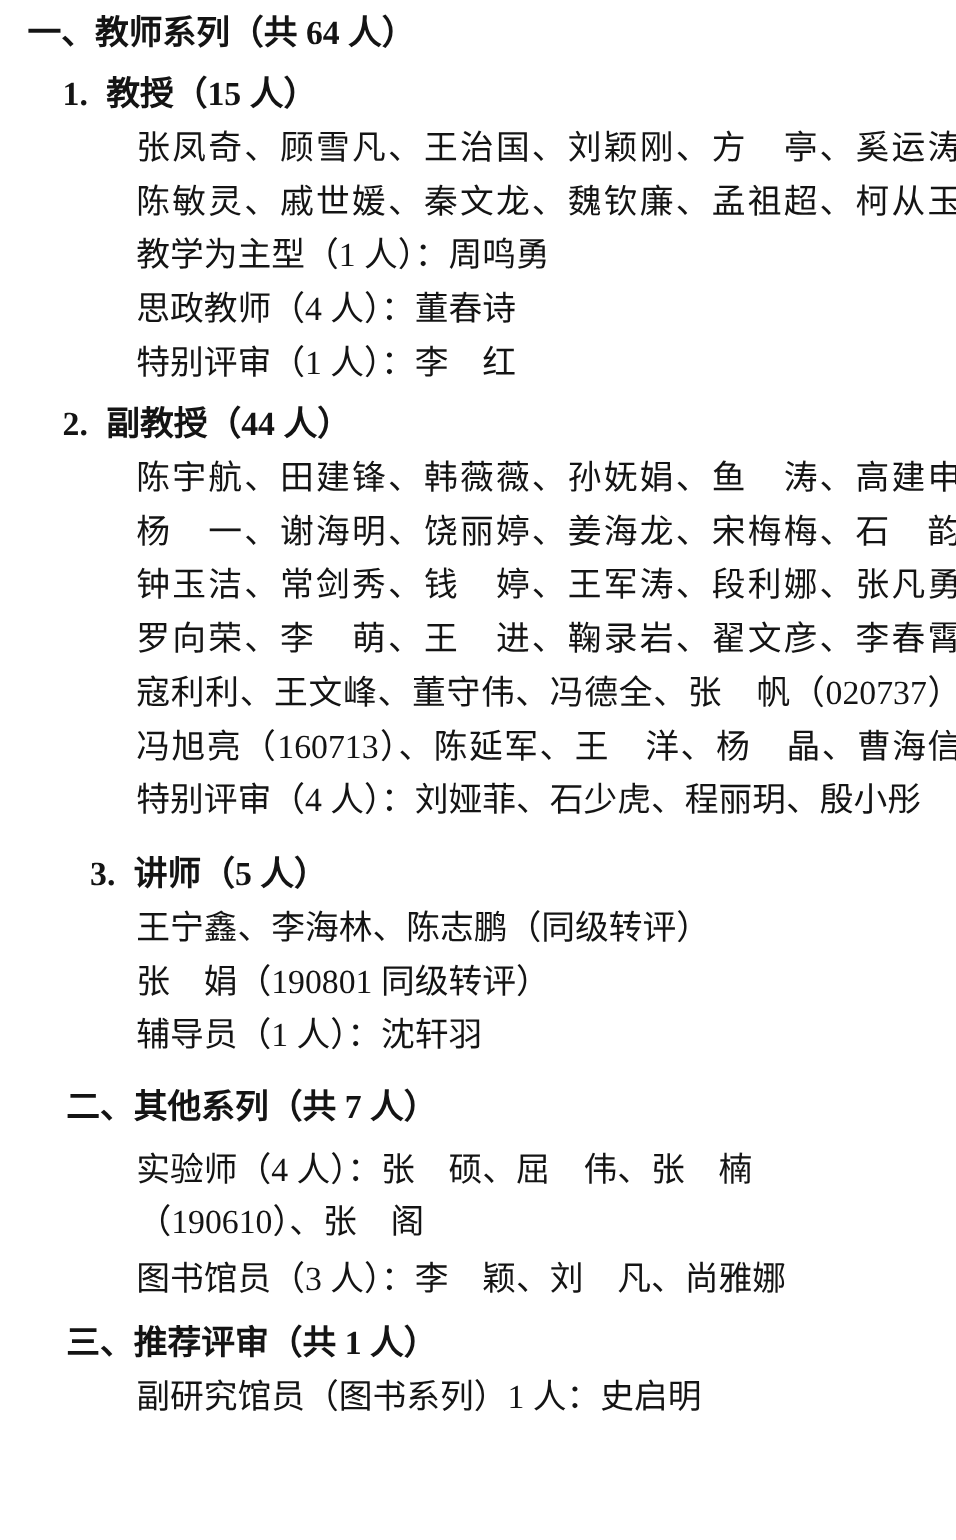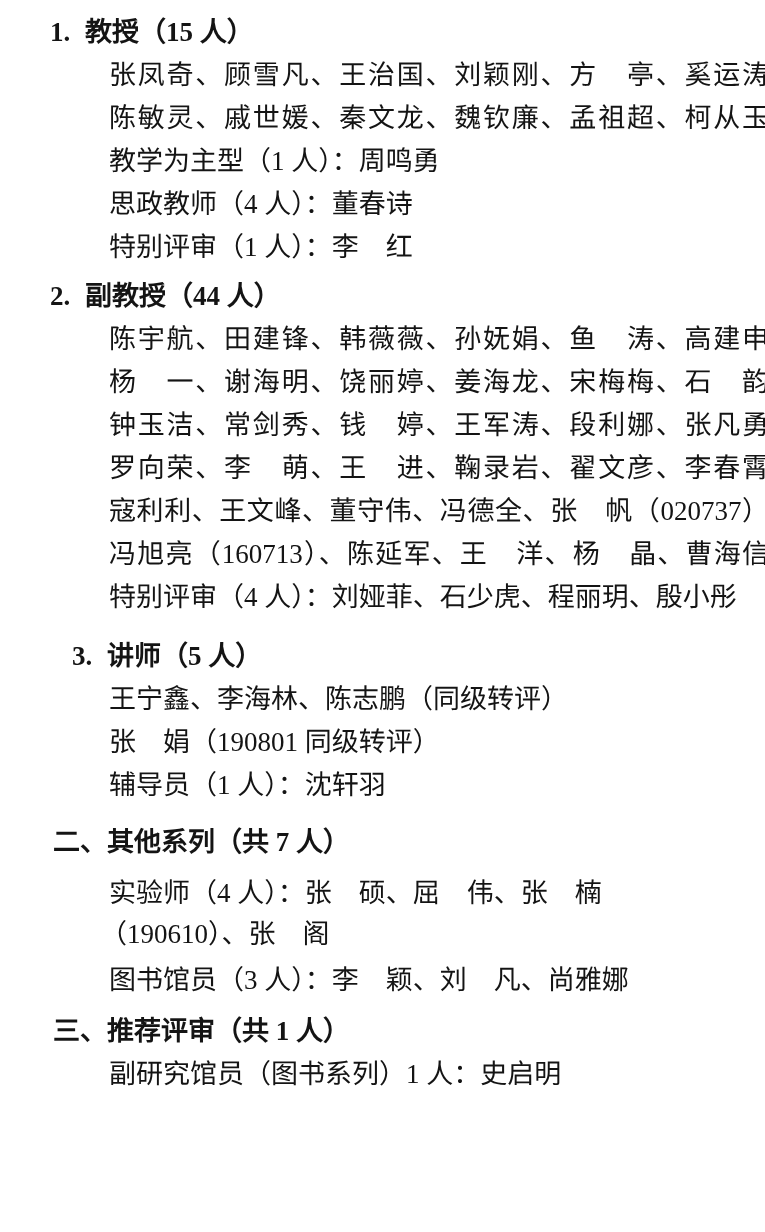--- a/index.html
+++ b/index.html
@@ -44,34 +44,36 @@
   
   .body-line { padding-left: 85px; margin-left: 24px; }
   
   .fill {
     width: 745px;
     text-align: justify;
     text-align-last: justify;
   }
   
   .cont {
-    padding-left: 100px;
+    padding-left: 72px;
     height: 38px;
     line-height: 38px;
+    margin-left: 38px;
   }
   .m-xs { margin-top: 8px; }
   .m-sm { margin-top: 6px; }
   .m-md { margin-top: 16px; }
   .m-lg { margin-top: 14px; }
 </style>
 </head>
 <body>
 
 <div class="page">
 
+  <div class="line h1">一、教师系列（共 64 人）</div>
 
   <div class="line h2 m-sm">
     <span class="h2-num">1.</span><span>教授（15 人）</span>
   </div>
   <div class="line body-line fill">张凤奇、顾雪凡、王治国、刘颖刚、方　亭、奚运涛</div>
   <div class="line body-line fill">陈敏灵、戚世媛、秦文龙、魏钦廉、孟祖超、柯从玉</div>
   <div class="line body-line">教学为主型（1 人）：周鸣勇</div>
   <div class="line body-line">思政教师（4 人）：董春诗</div>
   <div class="line body-line">特别评审（1 人）：李　红</div>
 

